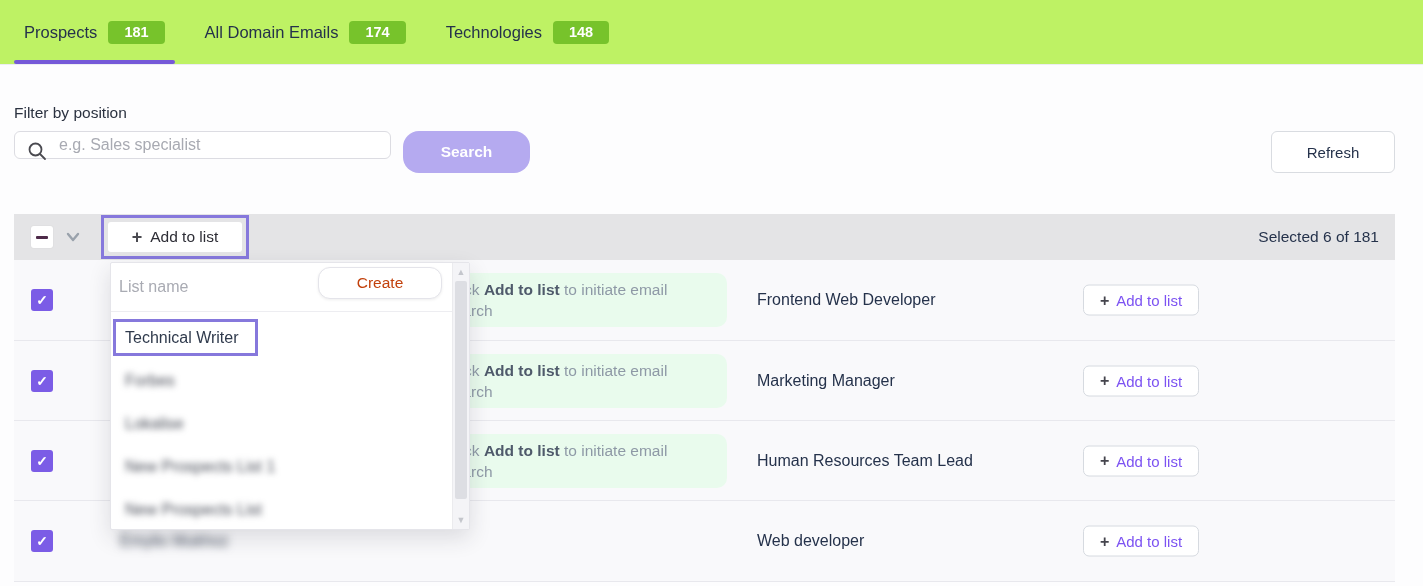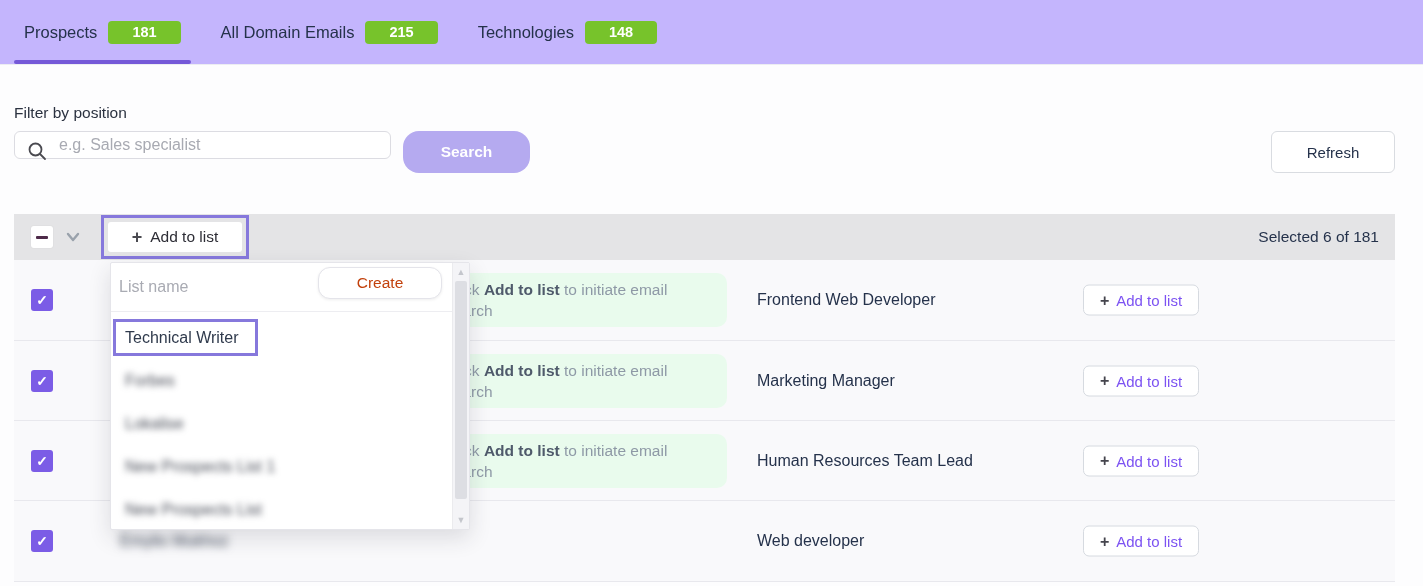--- a/index.html
+++ b/index.html
@@ -3,27 +3,27 @@
 <meta charset="utf-8">
 <style>
   * { margin: 0; padding: 0; box-sizing: border-box; }
   html, body { background: #fff; }
   body { font-family: "Liberation Sans", sans-serif; color: #25324b; }
   .stage { position: relative; width: 1423px; height: 586px; background: #fdfdfe; overflow: hidden; }
 
   
   .tabs-bar { position: absolute; top: 0; left: 0; right: 0; height: 65px;
     border-bottom: 1px solid #ecedf2; display: flex; align-items: stretch;
-    padding-left: 14px; gap: 20px; background: #c4b5fd; }
+    padding-left: 14px; gap: 20px; background: #bef264; }
   .tab { display: flex; align-items: center; gap: 11px; padding: 0 10px;
     font-size: 16.5px; color: #25324b; cursor: pointer; position: relative; }
   .tab.active::after { content: ""; position: absolute; left: 0; right: 0; bottom: 0;
     height: 4px; background: #7559d8; border-radius: 2px; }
   .badge { background: #77c32b; color: #fff; font-size: 14.5px; font-weight: bold;
-    border-radius: 4px; padding: 2px 24px; line-height: 19px; }
+    border-radius: 4px; padding: 2px 16px; line-height: 19px; }
 
   
   .filter-label { position: absolute; top: 104px; left: 14px; font-size: 15.5px; color: #2b3240; }
   .search-input { position: absolute; top: 131px; left: 14px; width: 377px; height: 28px;
     border: 1px solid #dcdce2; border-radius: 6px; background: #fff;
     padding: 0 12px 0 44px; font-size: 16px; color: #25324b; font-family: "Liberation Sans", sans-serif; outline: none; }
   .search-input::placeholder { color: #a8aab2; }
   .search-icon { position: absolute; top: 141px; left: 27px; width: 20px; height: 20px; }
   .search-btn { position: absolute; top: 131px; left: 403px; width: 127px; height: 42px;
     background: #b5aaf0; color: #fff; font-weight: bold; font-size: 15.5px;
@@ -103,21 +103,21 @@
 
 <div class="stage">
 
   <nav class="tabs-bar">
     <div class="tab active">
       <span>Prospects</span>
       <span class="badge">181</span>
     </div>
     <div class="tab">
       <span>All Domain Emails</span>
-      <span class="badge">215</span>
+      <span class="badge">174</span>
     </div>
     <div class="tab">
       <span>Technologies</span>
       <span class="badge">148</span>
     </div>
   </nav>
 
   <div class="filter-label">Filter by position</div>
   <input class="search-input" type="text" placeholder="e.g. Sales specialist" style="">
   <svg class="search-icon" viewBox="0 0 20 20">

